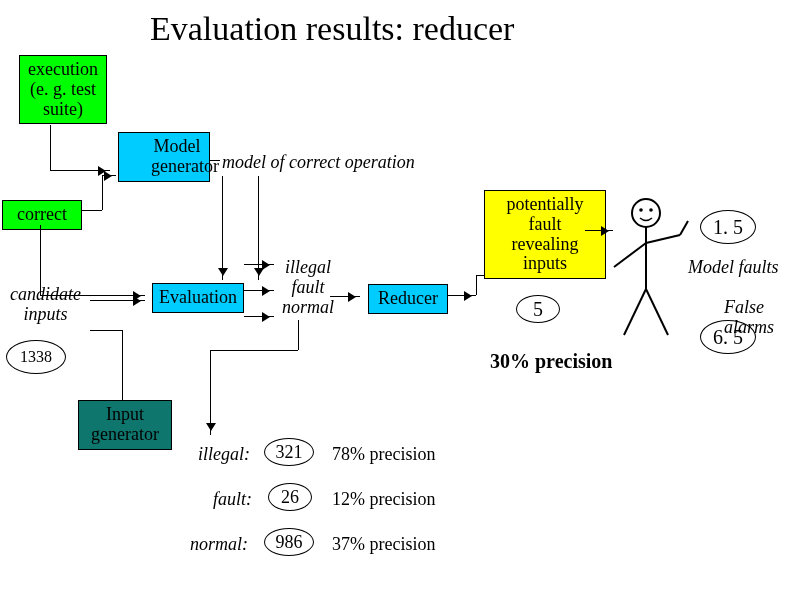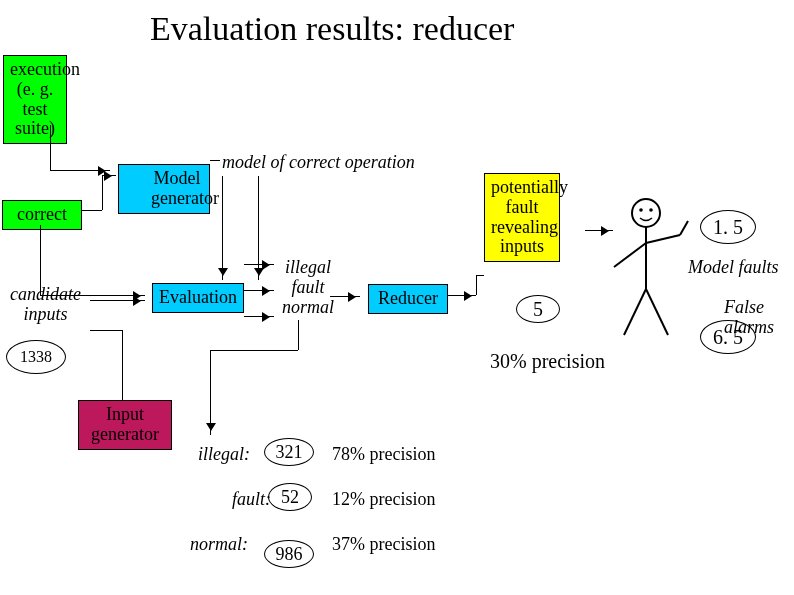--- a/index.html
+++ b/index.html
@@ -19,21 +19,21 @@
     font-size: 34px;
     font-weight: normal;
     text-align: center;
   }
   .box {
     position: absolute;
     border: 1px solid #000;
     padding: 4px 6px;
     text-align: center;
     line-height: 1.1;
-    background: #be185d;
+    background: #0f766e;
   }
   .green { background: #0f0; }
   .blue  { background: #0cf; }
   .yellow{ background: #ff0; }
   .italic { font-style: italic; }
   .label, .plain {
     position: absolute;
     line-height: 1.1;
   }
   .center { text-align: center; }
@@ -76,37 +76,37 @@
   }
   .stick {
     position: absolute;
   }
 </style>
 </head>
 <body>
 
 <div class="title">Evaluation results: reducer</div>
 
-<div class="box green" style="left:3px; top:55px; width:64px; white-space:pre-line;">execution
+<div class="box green" style="left:19px; top:55px; width:88px; white-space:pre-line;">execution
 (e. g. test
 suite)</div>
 
 <div class="box green" style="left:2px; top:200px; width:80px;">correct</div>
 
-<div class="box blue" style="left:118px; top:164px; width:92px; white-space:pre-line;padding-left:32px;">Model
+<div class="box blue" style="left:118px; top:132px; width:92px; white-space:pre-line;padding-left:32px;">Model
 generator</div>
 
 <div class="box blue" style="left:152px; top:283px; width:92px;">Evaluation</div>
 
 <div class="box blue" style="left:368px; top:284px; width:80px;">Reducer</div>
 
 <div class="box" style="left:78px; top:400px; width:94px; white-space:pre-line;">Input
 generator</div>
 
-<div class="box yellow" style="left:484px; top:173px; width:76px; white-space:pre-line;">potentially
+<div class="box yellow" style="left:484px; top:190px; width:122px; white-space:pre-line;">potentially
 fault
 revealing
 inputs</div>
 
 <div class="label italic" style="left:222px; top:153px;text-align:center;">model of correct operation</div>
 
 <div class="label italic center" style="left:10px; top:285px; white-space:pre-line;">candidate
 inputs</div>
 
 <div class="label italic center" style="left:282px; top:258px; white-space:pre-line;">illegal
@@ -117,32 +117,32 @@
 <div class="label italic" style="left:688px; top:298px;margin-left:36px;">False alarms</div>
 
 <div class="ellipse" style="left:6px; top:340px; width:60px; height:34px; font-size:16px;">1338</div>
 
 <div class="ellipse" style="left:516px; top:295px; width:44px; height:28px; font-size:20px;">5</div>
 
 <div class="ellipse" style="left:700px; top:210px; width:56px; height:34px; font-size:20px;">1. 5</div>
 
 <div class="ellipse" style="left:700px; top:320px; width:56px; height:34px; font-size:20px;">6. 5</div>
 
-<div class="plain" style="left:490px; top:350px; font-size:20px;">30% precision</div>
+<div class="plain" style="left:490px; top:350px; font-size:20px;font-weight:bold;">30% precision</div>
 
 <div class="label italic" style="left:198px; top:445px;">illegal:</div>
 <div class="ellipse" style="left:264px; top:438px; width:50px; height:28px;">321</div>
 <div class="plain" style="left:332px; top:445px;">78% precision</div>
 
-<div class="label italic" style="left:232px; top:490px;">fault:</div>
-<div class="ellipse" style="left:268px; top:483px; width:44px; height:28px;">52</div>
+<div class="label italic" style="left:213px; top:490px;">fault:</div>
+<div class="ellipse" style="left:268px; top:483px; width:44px; height:28px;">26</div>
 <div class="plain" style="left:332px; top:490px;">12% precision</div>
 
 <div class="label italic" style="left:190px; top:535px;">normal:</div>
-<div class="ellipse" style="left:264px; top:528px; width:50px; height:28px;margin-top:12px;">986</div>
+<div class="ellipse" style="left:264px; top:528px; width:50px; height:28px;">986</div>
 <div class="plain" style="left:332px; top:535px;">37% precision</div>
 
 <div class="vline" style="left:50px; top:125px; height:45px;"></div>
 <div class="arrow arrow-r" style="left:50px; top:170px; width:60px;"></div>
 
 <div class="vline" style="left:40px; top:225px; height:70px;"></div>
 <div class="arrow arrow-r" style="left:40px; top:295px; width:105px;"></div>
 
 <div class="hline" style="left:82px; top:210px; width:20px;"></div>
 <div class="vline" style="left:102px; top:175px; height:35px;"></div>

